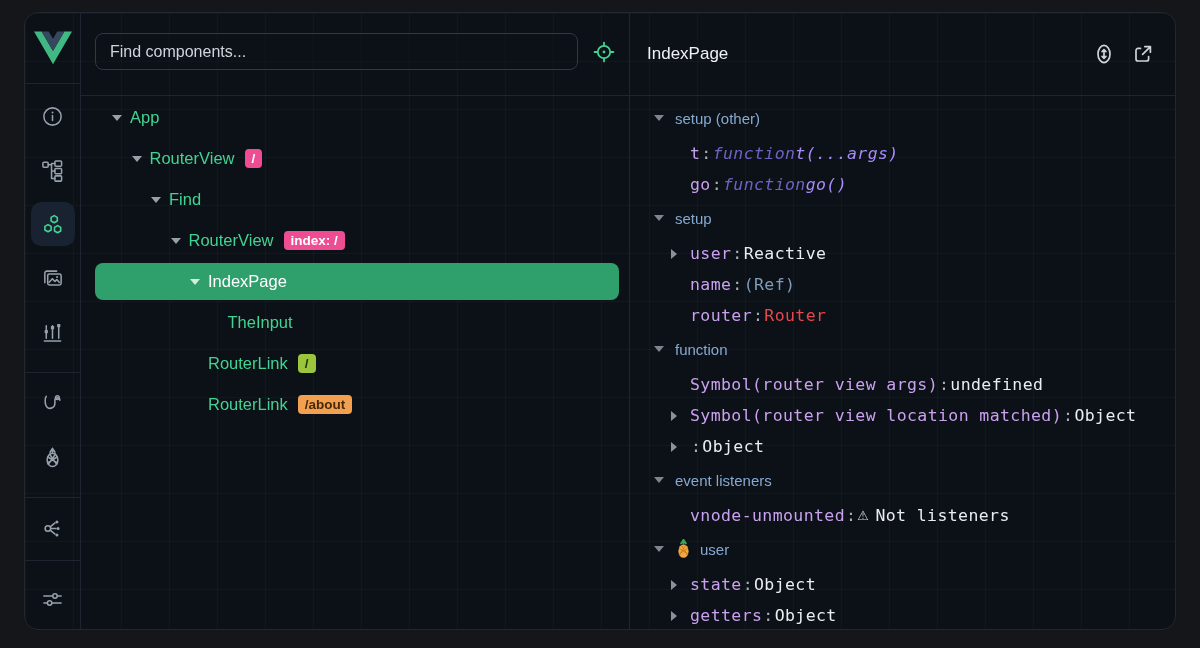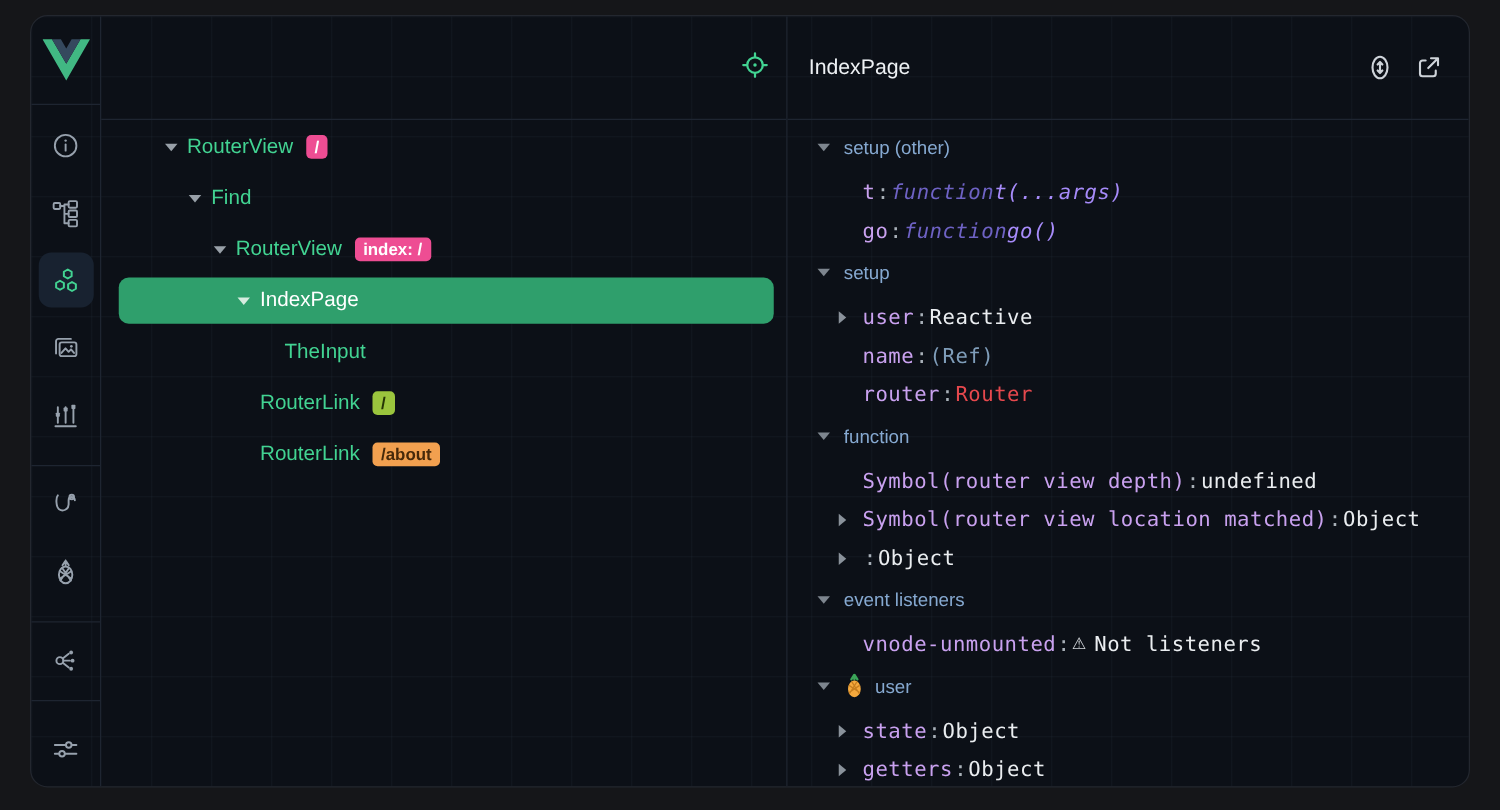--- a/index.html
+++ b/index.html
@@ -180,29 +180,38 @@
             <path d="M3 8.3 H21 M3 15.7 H21"></path>
             <circle cx="14.6" cy="8.3" r="2.3" fill="#0c1017"></circle>
             <circle cx="9" cy="15.7" r="2.3" fill="#0c1017"></circle>
           </svg>
         </div>
       </div>
   </div>
 
   <div class="tree-panel">
     <div class="tree-header">
+      <input class="search-box" type="text" placeholder="Find components..." style="">
       <div class="locate-btn">
         <svg width="24" height="24" viewBox="0 0 24 24" fill="none" stroke="#42d392" stroke-width="1.8" stroke-linecap="round">
           <circle cx="12" cy="12" r="6.2"></circle>
           <circle cx="12" cy="12" r="1.4" fill="#42d392" stroke="none"></circle>
           <path d="M12 2.6 V5.4 M12 18.6 V21.4 M2.6 12 H5.4 M18.6 12 H21.4"></path>
         </svg>
       </div>
     </div>
     <div class="tree-body" id="tree-body">
+        <div class="t-row">
+          <div class="row-inner" style="margin-left: 31px;">
+            <span class="tri-slot">
+              <span class="tri-down"></span>
+            </span>
+            <span>App</span>
+          </div>
+        </div>
         <div class="t-row">
           <div class="row-inner" style="margin-left: 50.5px;">
             <span class="tri-slot">
               <span class="tri-down"></span>
             </span>
             <span>RouterView</span>
             <span class="badge pink">/</span>
           </div>
         </div>
         <div class="t-row">
@@ -314,21 +323,21 @@
           <span class="p-key">router</span>
           <span class="p-colon"> : </span>
           <span class="v-error">Router</span>
         </div>
         <div class="sec-header">
           <span class="tri-down"></span>
           <span>function</span>
         </div>
         <div class="prop-row">
           <span class="exp-slot"></span>
-          <span class="p-key">Symbol(router view depth)</span>
+          <span class="p-key">Symbol(router view args)</span>
           <span class="p-colon"> : </span>
           <span class="v-plain">undefined</span>
         </div>
         <div class="prop-row">
           <span class="exp-slot">
             <span class="tri-right"></span>
           </span>
           <span class="p-key">Symbol(router view location matched)</span>
           <span class="p-colon"> : </span>
           <span class="v-plain">Object</span>

